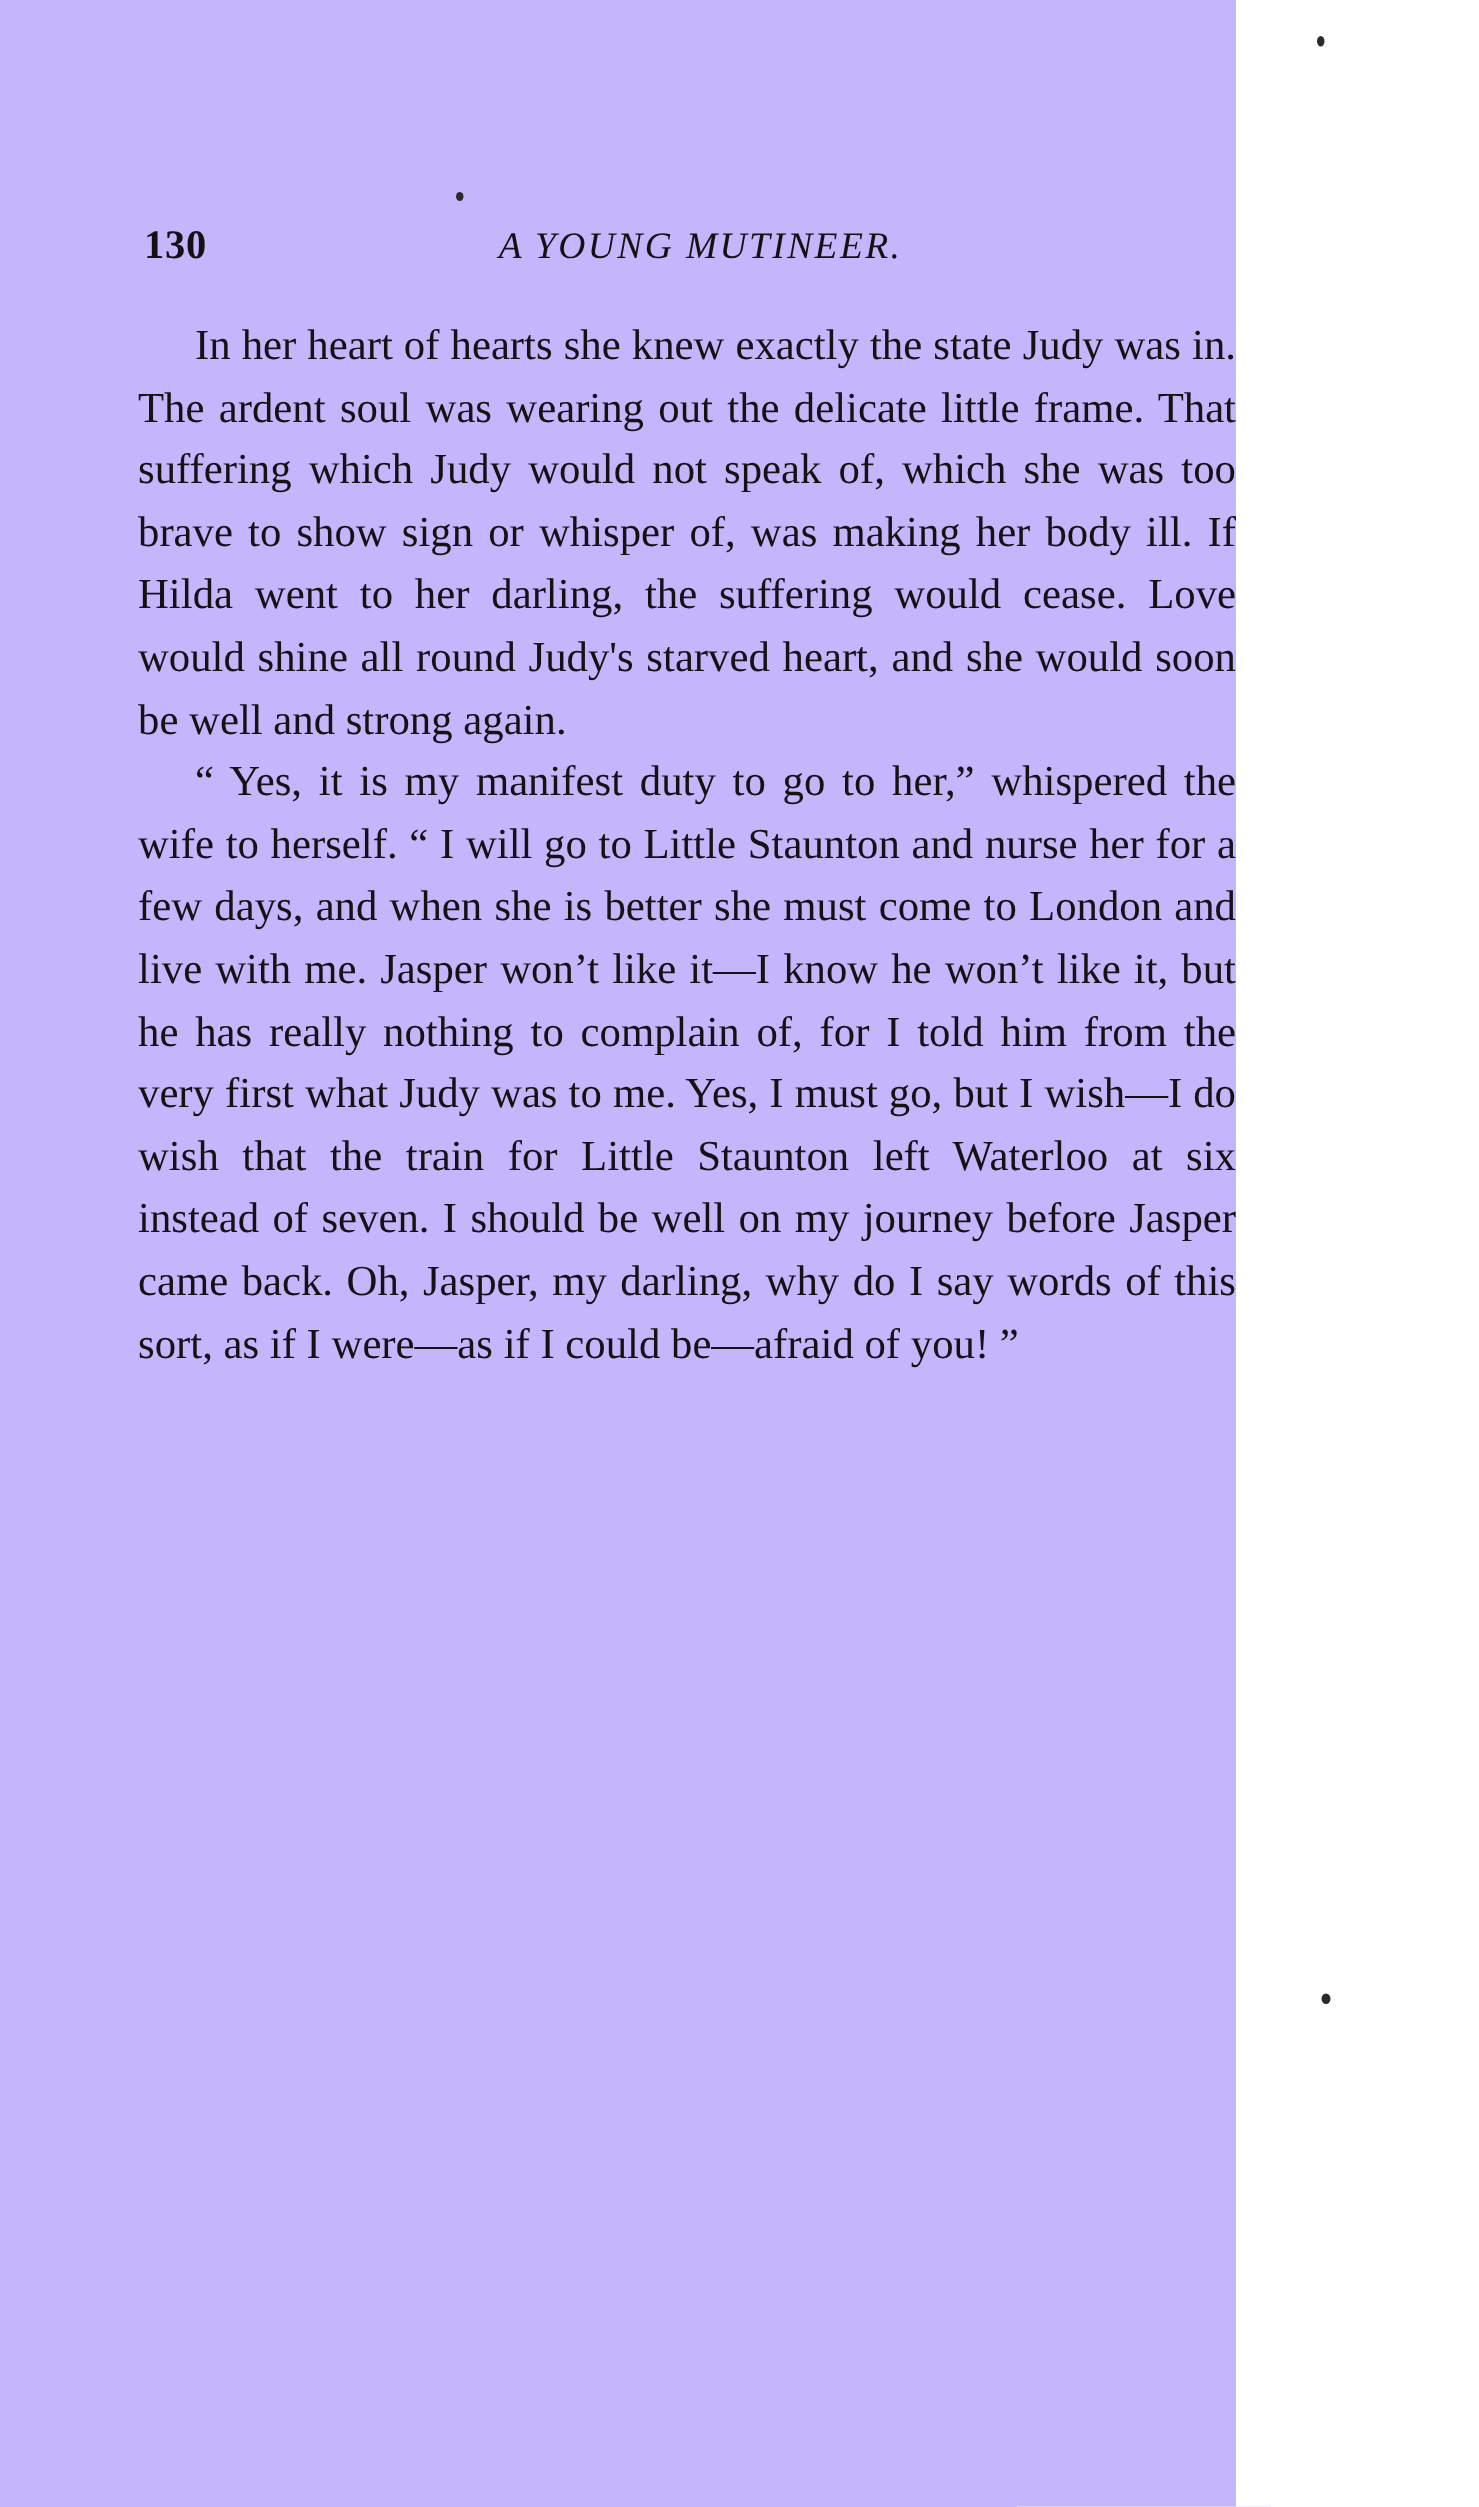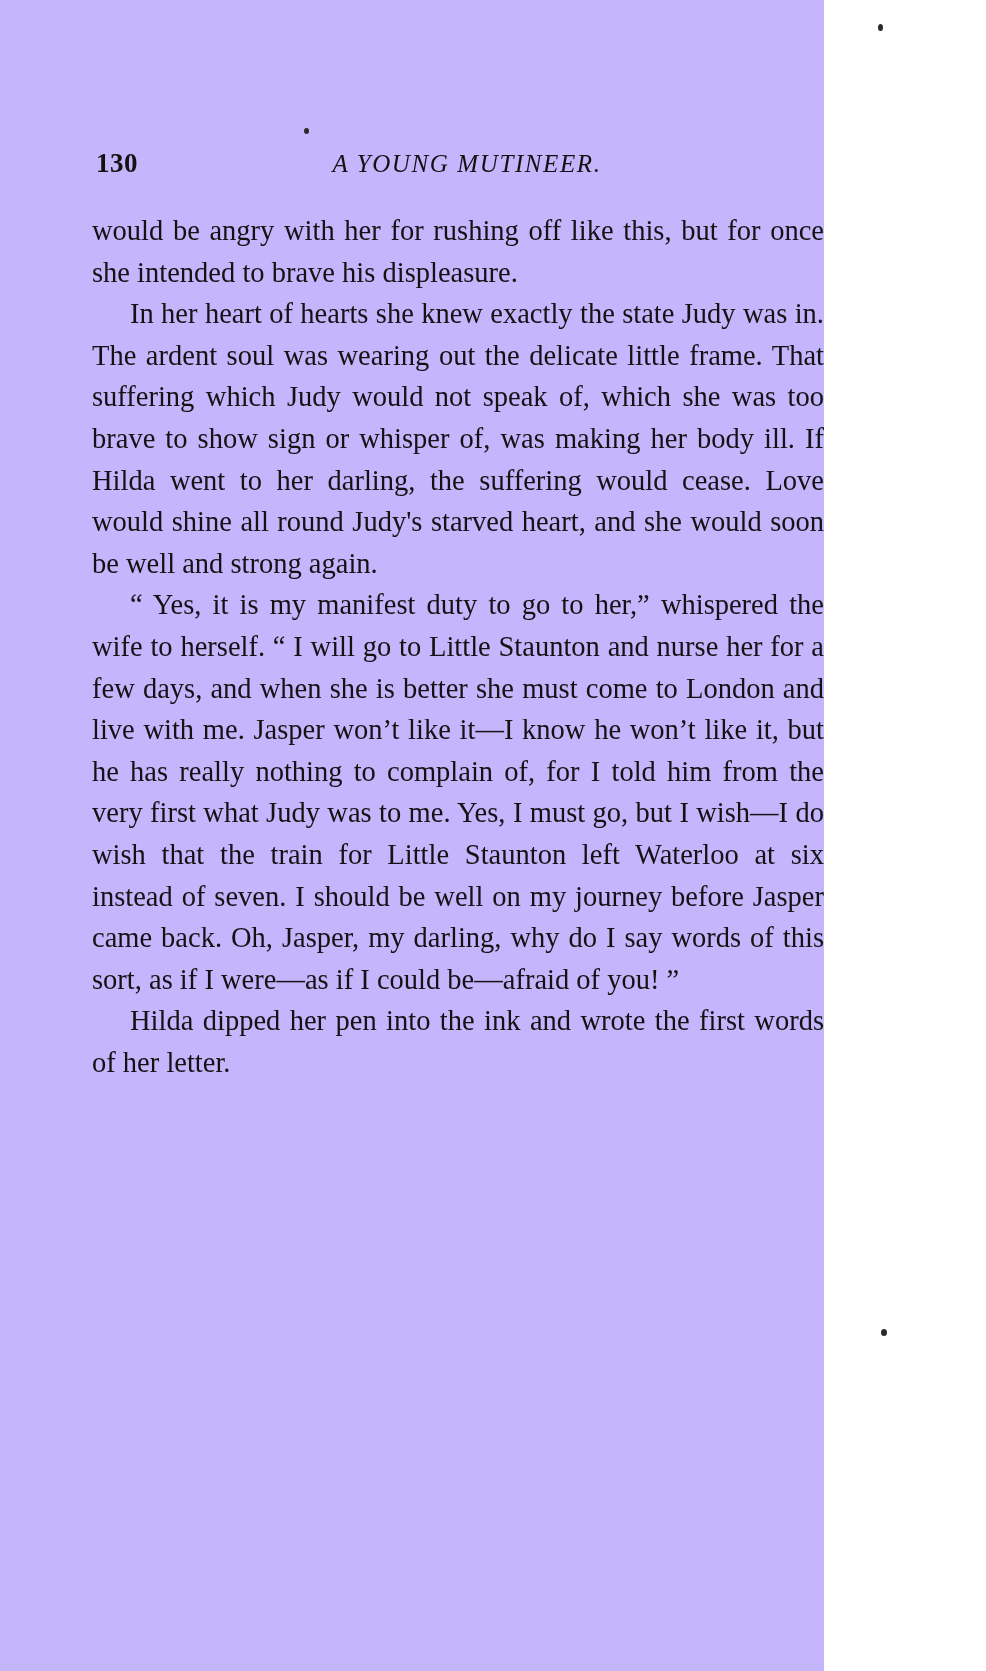--- a/index.html
+++ b/index.html
@@ -92,19 +92,17 @@
   <div class="mark mark-top-right"></div>
   <div class="mark mark-header"></div>
   <div class="mark mark-bottom"></div>
 
   <div class="header">
     <div class="folio">130</div>
     <div class="running-title">A YOUNG MUTINEER.</div>
   </div>
 
   <div class="body-text">
-    <p>would be angry with her for rushing off like this, but for once she intended to brave his displeasure.</p>
     <p class="indent">In her heart of hearts she knew exactly the state Judy was in.  The ardent soul was wearing out the delicate little frame.  That suffering which Judy would not speak of, which she was too brave to show sign or whisper of, was making her body ill.  If Hilda went to her darling, the suffering would cease.  Love would shine all round Judy's starved heart, and she would soon be well and strong again.</p>
     <p class="indent">“ Yes, it is my manifest duty to go to her,” whispered the wife to herself.  “ I will go to Little Staunton and nurse her for a few days, and when she is better she must come to London and live with me.  Jasper won’t like it—I know he won’t like it, but he has really nothing to complain of, for I told him from the very first what Judy was to me.  Yes, I must go, but I wish—I do wish that the train for Little Staunton left Waterloo at six instead of seven.  I should be well on my journey before Jasper came back.  Oh, Jasper, my darling, why do I say words of this sort, as if I were—as if I could be—afraid of you! ”</p>
-    <p class="indent">Hilda dipped her pen into the ink and wrote the first words of her letter.</p>
   </div>
 
 </div>
 
 </body></html>

